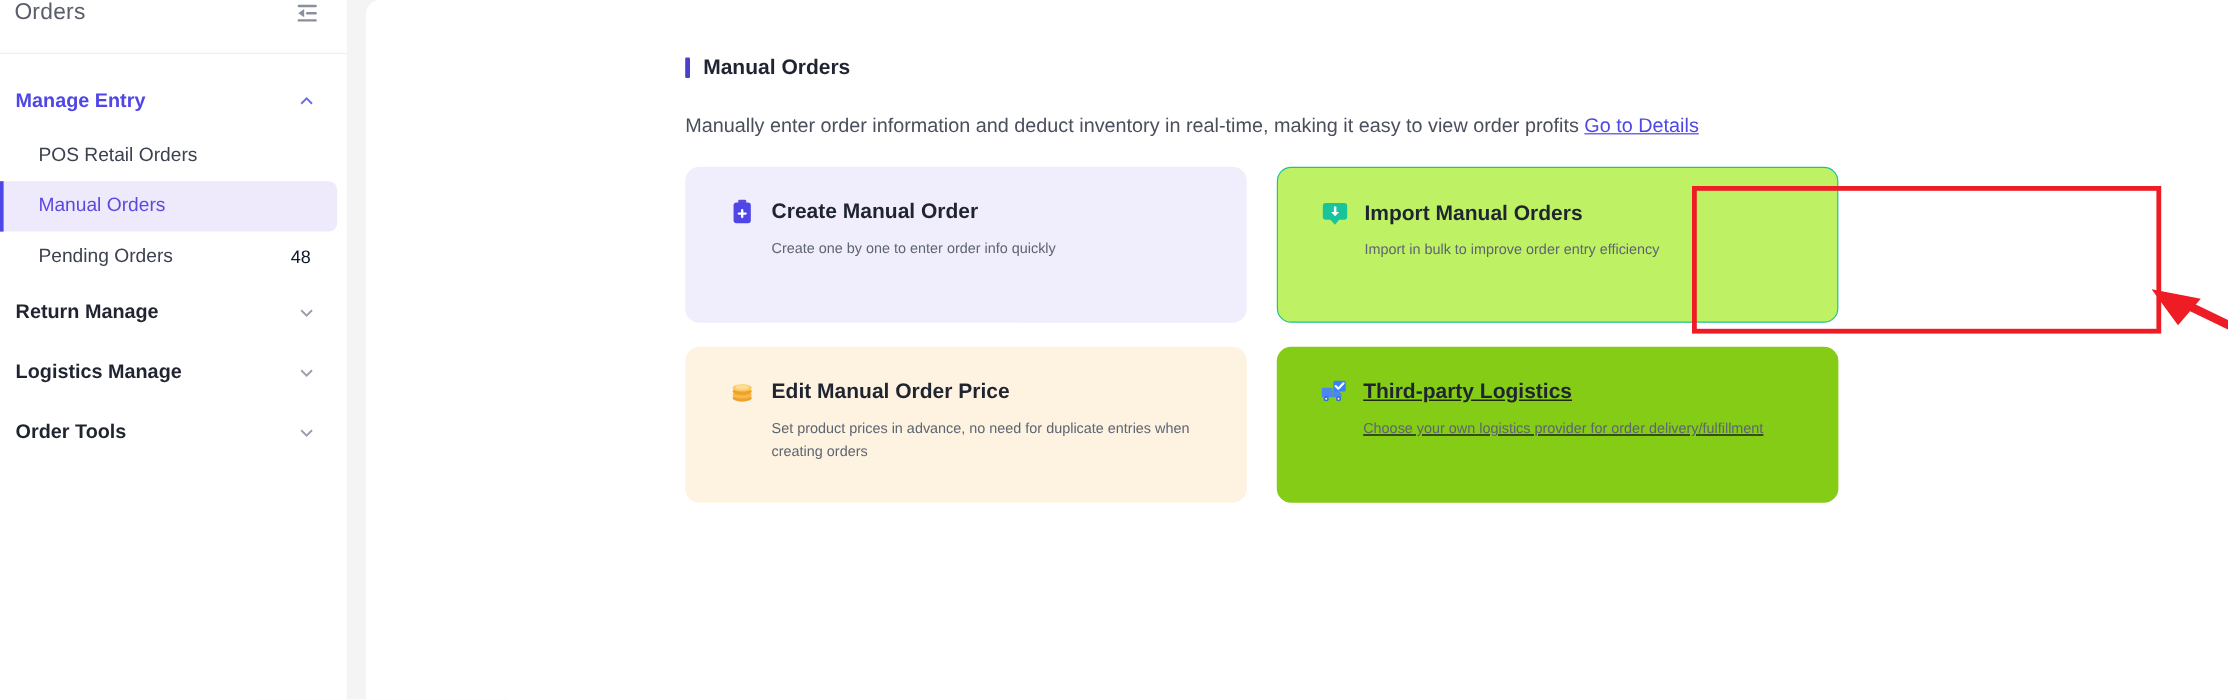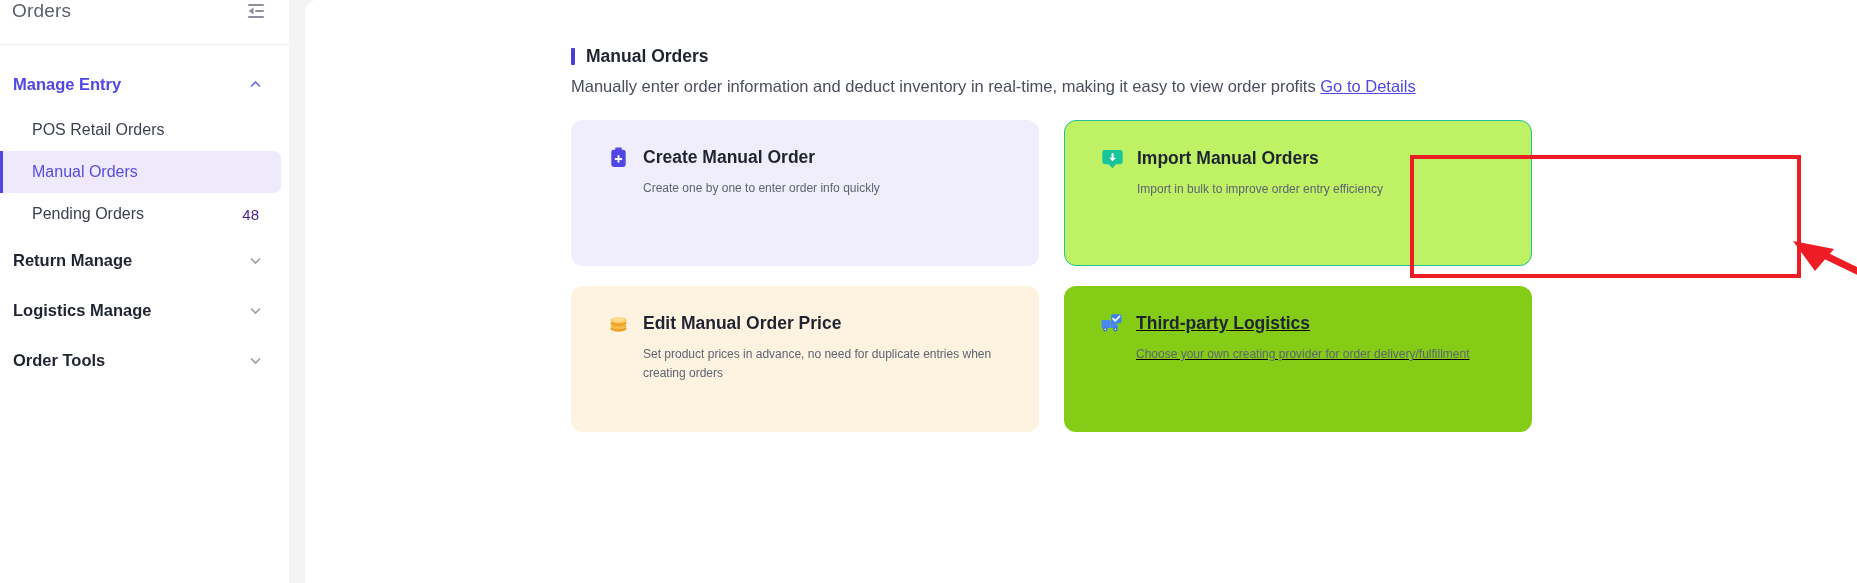--- a/index.html
+++ b/index.html
@@ -44,21 +44,21 @@
 
   .nav-item {
     position: relative;
     height: 42px; margin: 0 8px 0 0;
     display: flex; align-items: center; justify-content: space-between;
     padding: 0 22px 0 32px;
     border-radius: 0 7px 7px 0;
     cursor: pointer;
   }
   .nav-item-label { font-size: 16px; color: #3d4250; }
-  .nav-item-badge { font-size: 15px; color: #4c1d95; }
+  .nav-item-badge { font-size: 15px; color: #0f172a; }
   .nav-item.selected { background: #eeeafc; }
   .nav-item.selected .nav-item-label { color: #5b4ae0; }
   .nav-item.selected::before {
     content: ""; position: absolute; left: 0; top: 0;
     width: 3px; height: 100%; background: #4f46e5;
   }
 
   
   .content-gap { width: 16px; flex: 0 0 16px; background: #f4f4f5; }
   .content-panel {
@@ -68,34 +68,34 @@
     position: relative;
     overflow: hidden;
   }
   .panel-inner { padding: 46px 0 0 266px; }
 
   .section-title-row { display: flex; align-items: center; gap: 11px; }
   .title-bar { width: 4px; height: 17px; background: #4a3fd1; border-radius: 1px; display:block; }
   .section-title { font-size: 17.5px; font-weight: bold; color: #1f2430; }
 
   .section-desc {
-    margin-top: 8px;
+    margin-top: 27px;
     font-size: 16.5px; color: #4a4f5c; line-height: 1.4;
   }
   .desc-link { color: #4f46e5; text-decoration: underline; cursor: pointer; }
 
   .cards {
     margin-top: 22px;
     display: grid;
     grid-template-columns: 468px 468px;
     gap: 20px 25px;
     width: 961px;
   }
   .card {
-    height: 146px;
+    height: 130px;
     border-radius: 12px;
     padding: 26px 28px 0 36px;
     position: relative;
     cursor: pointer;
   }
   .card-head { display: flex; align-items: center; gap: 13px; }
   .card-icon { width: 23px; height: 23px; flex: 0 0 23px; display:block; }
   .card-title { font-size: 17.5px; font-weight: bold; color: #1f2430; }
   .card-desc {
     margin-top: 10px; margin-left: 36px;
@@ -263,21 +263,21 @@
                 <rect x="11.6" y="2.4" width="10.8" height="9.4" rx="1.6" fill="#3b82f6"></rect>
                 <path d="M13.6 7.0 L15.9 9.3 L20.4 4.6" stroke="#ffffff" stroke-width="1.9" fill="none" stroke-linecap="round" stroke-linejoin="round"></path>
                 <circle cx="5.4" cy="18.1" r="2.2" fill="#2f6fd6"></circle>
                 <circle cx="16.1" cy="18.1" r="2.2" fill="#2f6fd6"></circle>
                 <circle cx="5.4" cy="18.1" r="0.85" fill="#ffffff"></circle>
                 <circle cx="16.1" cy="18.1" r="0.85" fill="#ffffff"></circle>
               </svg>
             </span>
             <span class="card-title">Third-party Logistics</span>
           </div>
-          <div class="card-desc">Choose your own creating provider for order delivery/fulfillment</div>
+          <div class="card-desc">Choose your own logistics provider for order delivery/fulfillment</div>
         </div>
 
       </div>
     </div>
 
     <div class="hl-box"></div>
 
     <svg class="annot-arrow" viewBox="0 0 220 110">
       <line x1="205" y1="100" x2="33" y2="17" stroke="#ee1c25" stroke-width="7" stroke-linecap="round"></line>
       <path d="M8 6 L49 14 L30 36 Z" fill="#ee1c25"></path>

